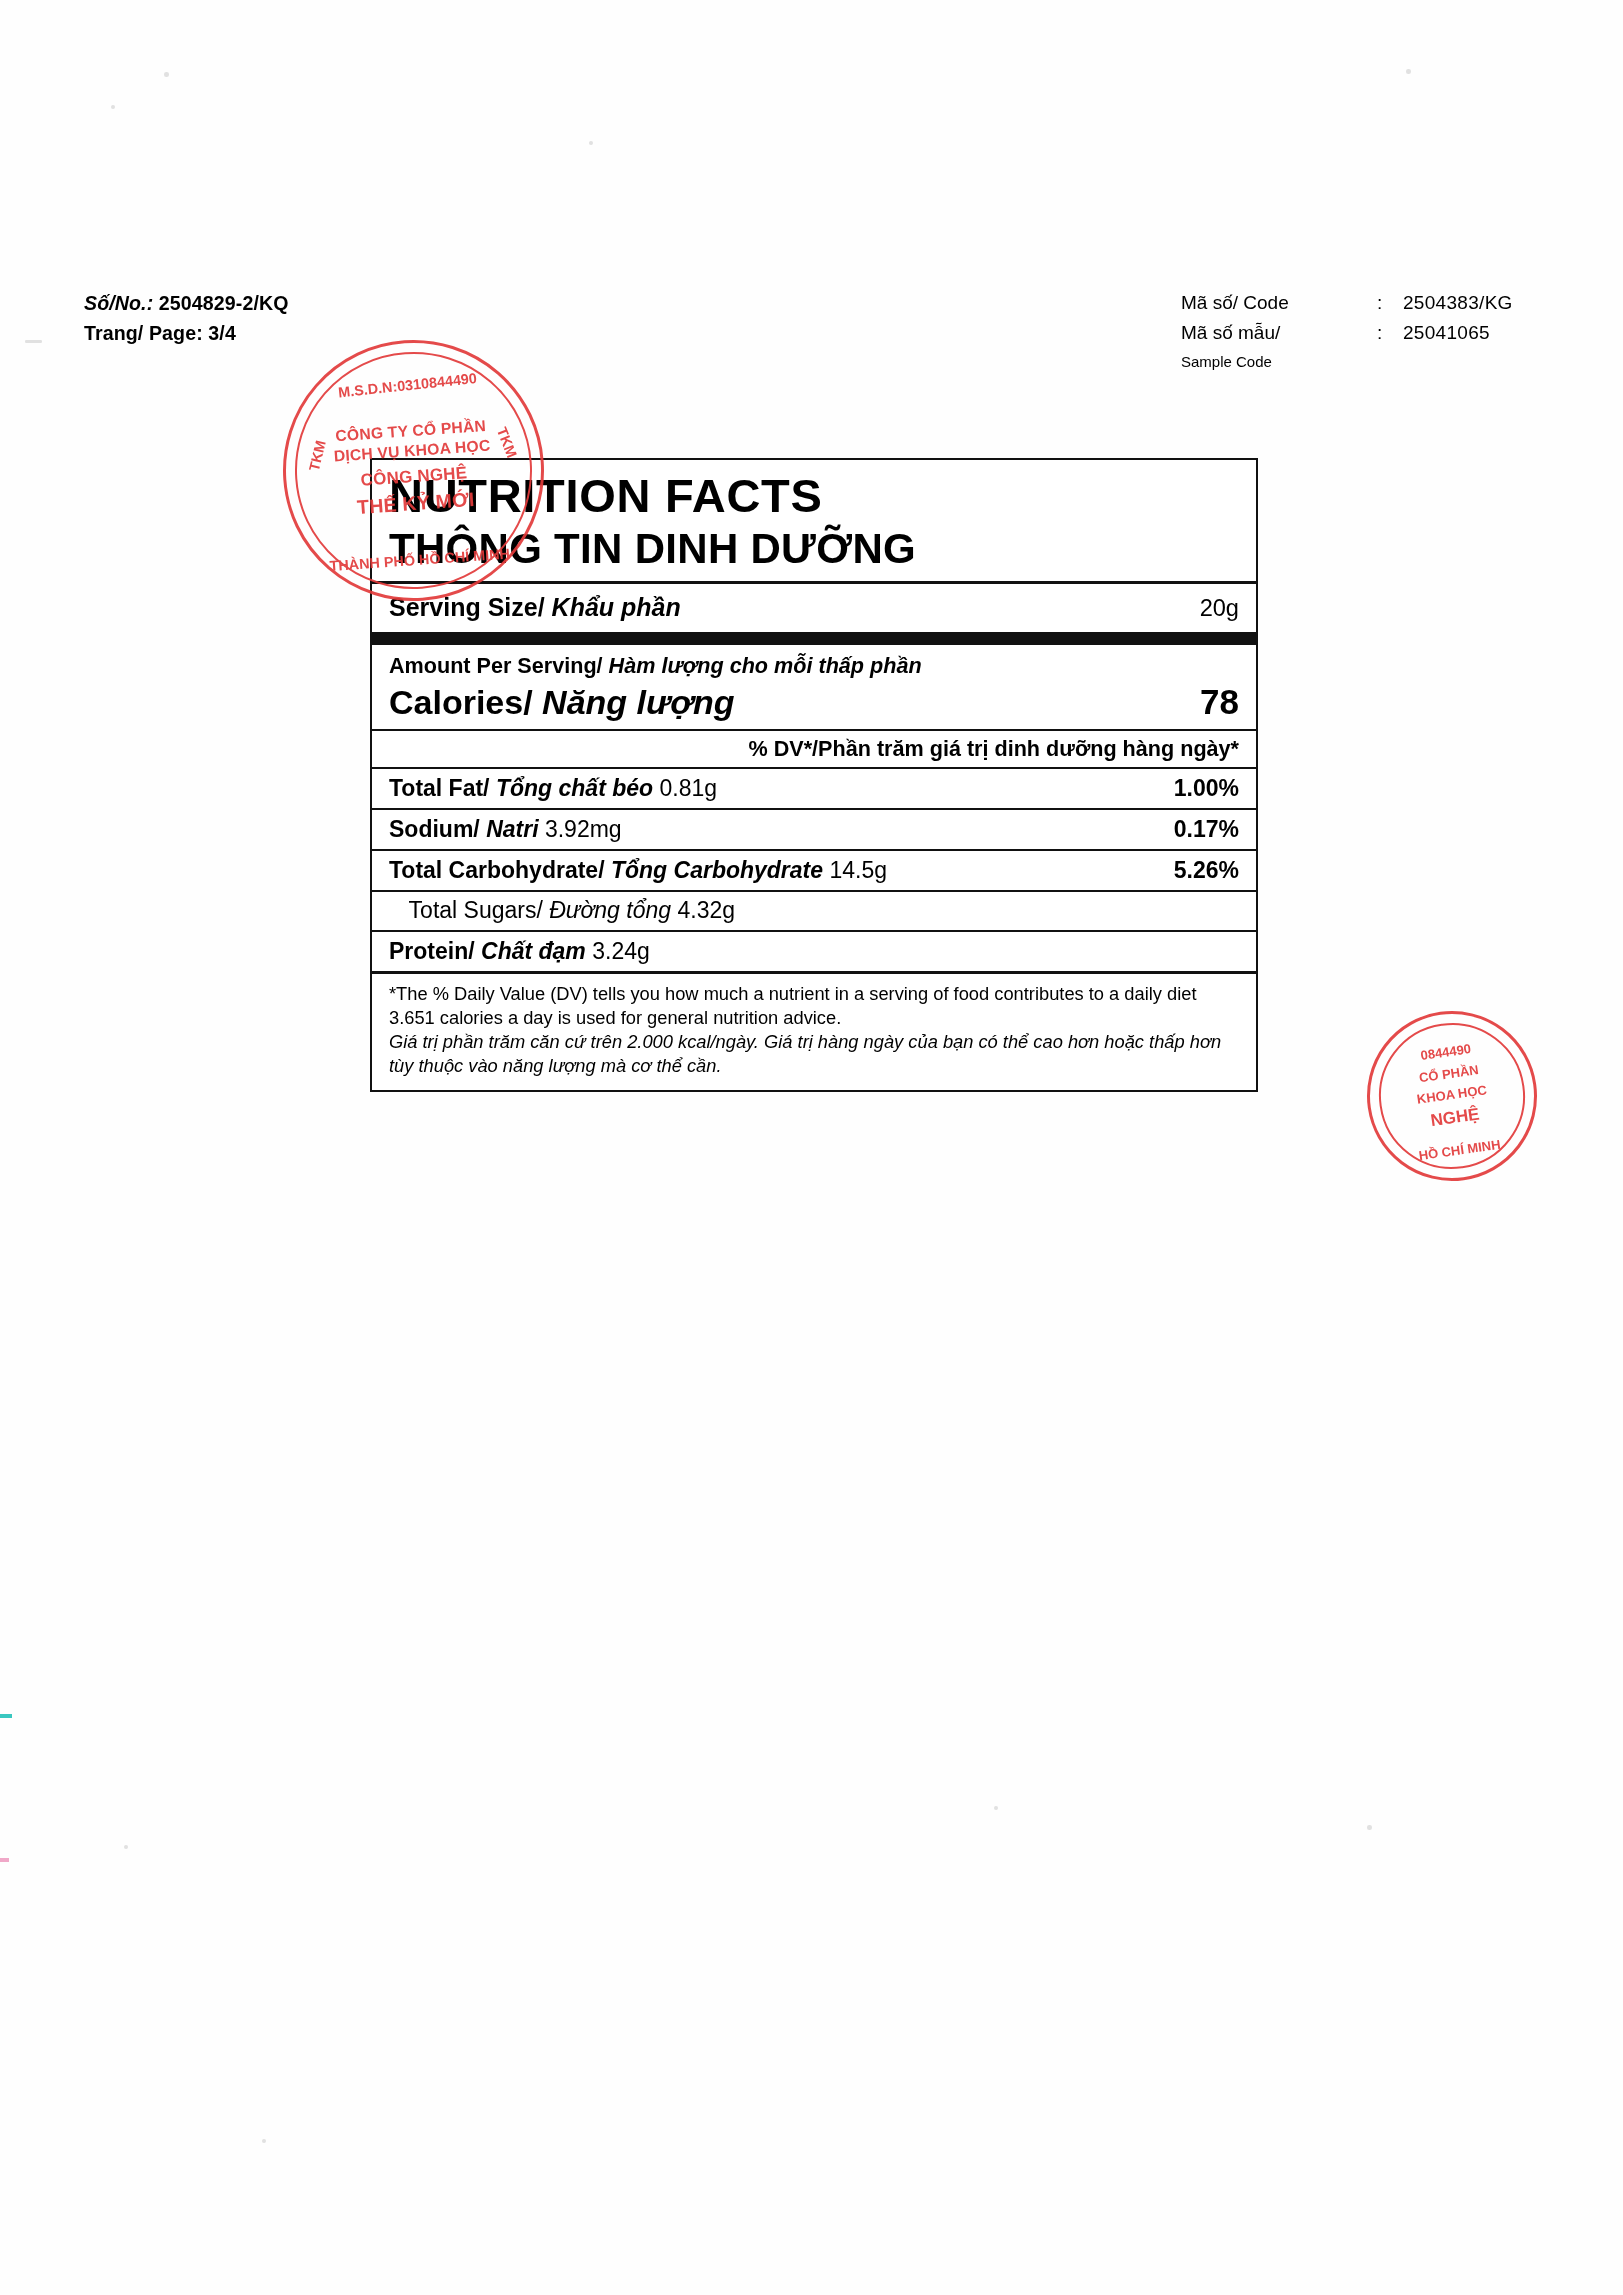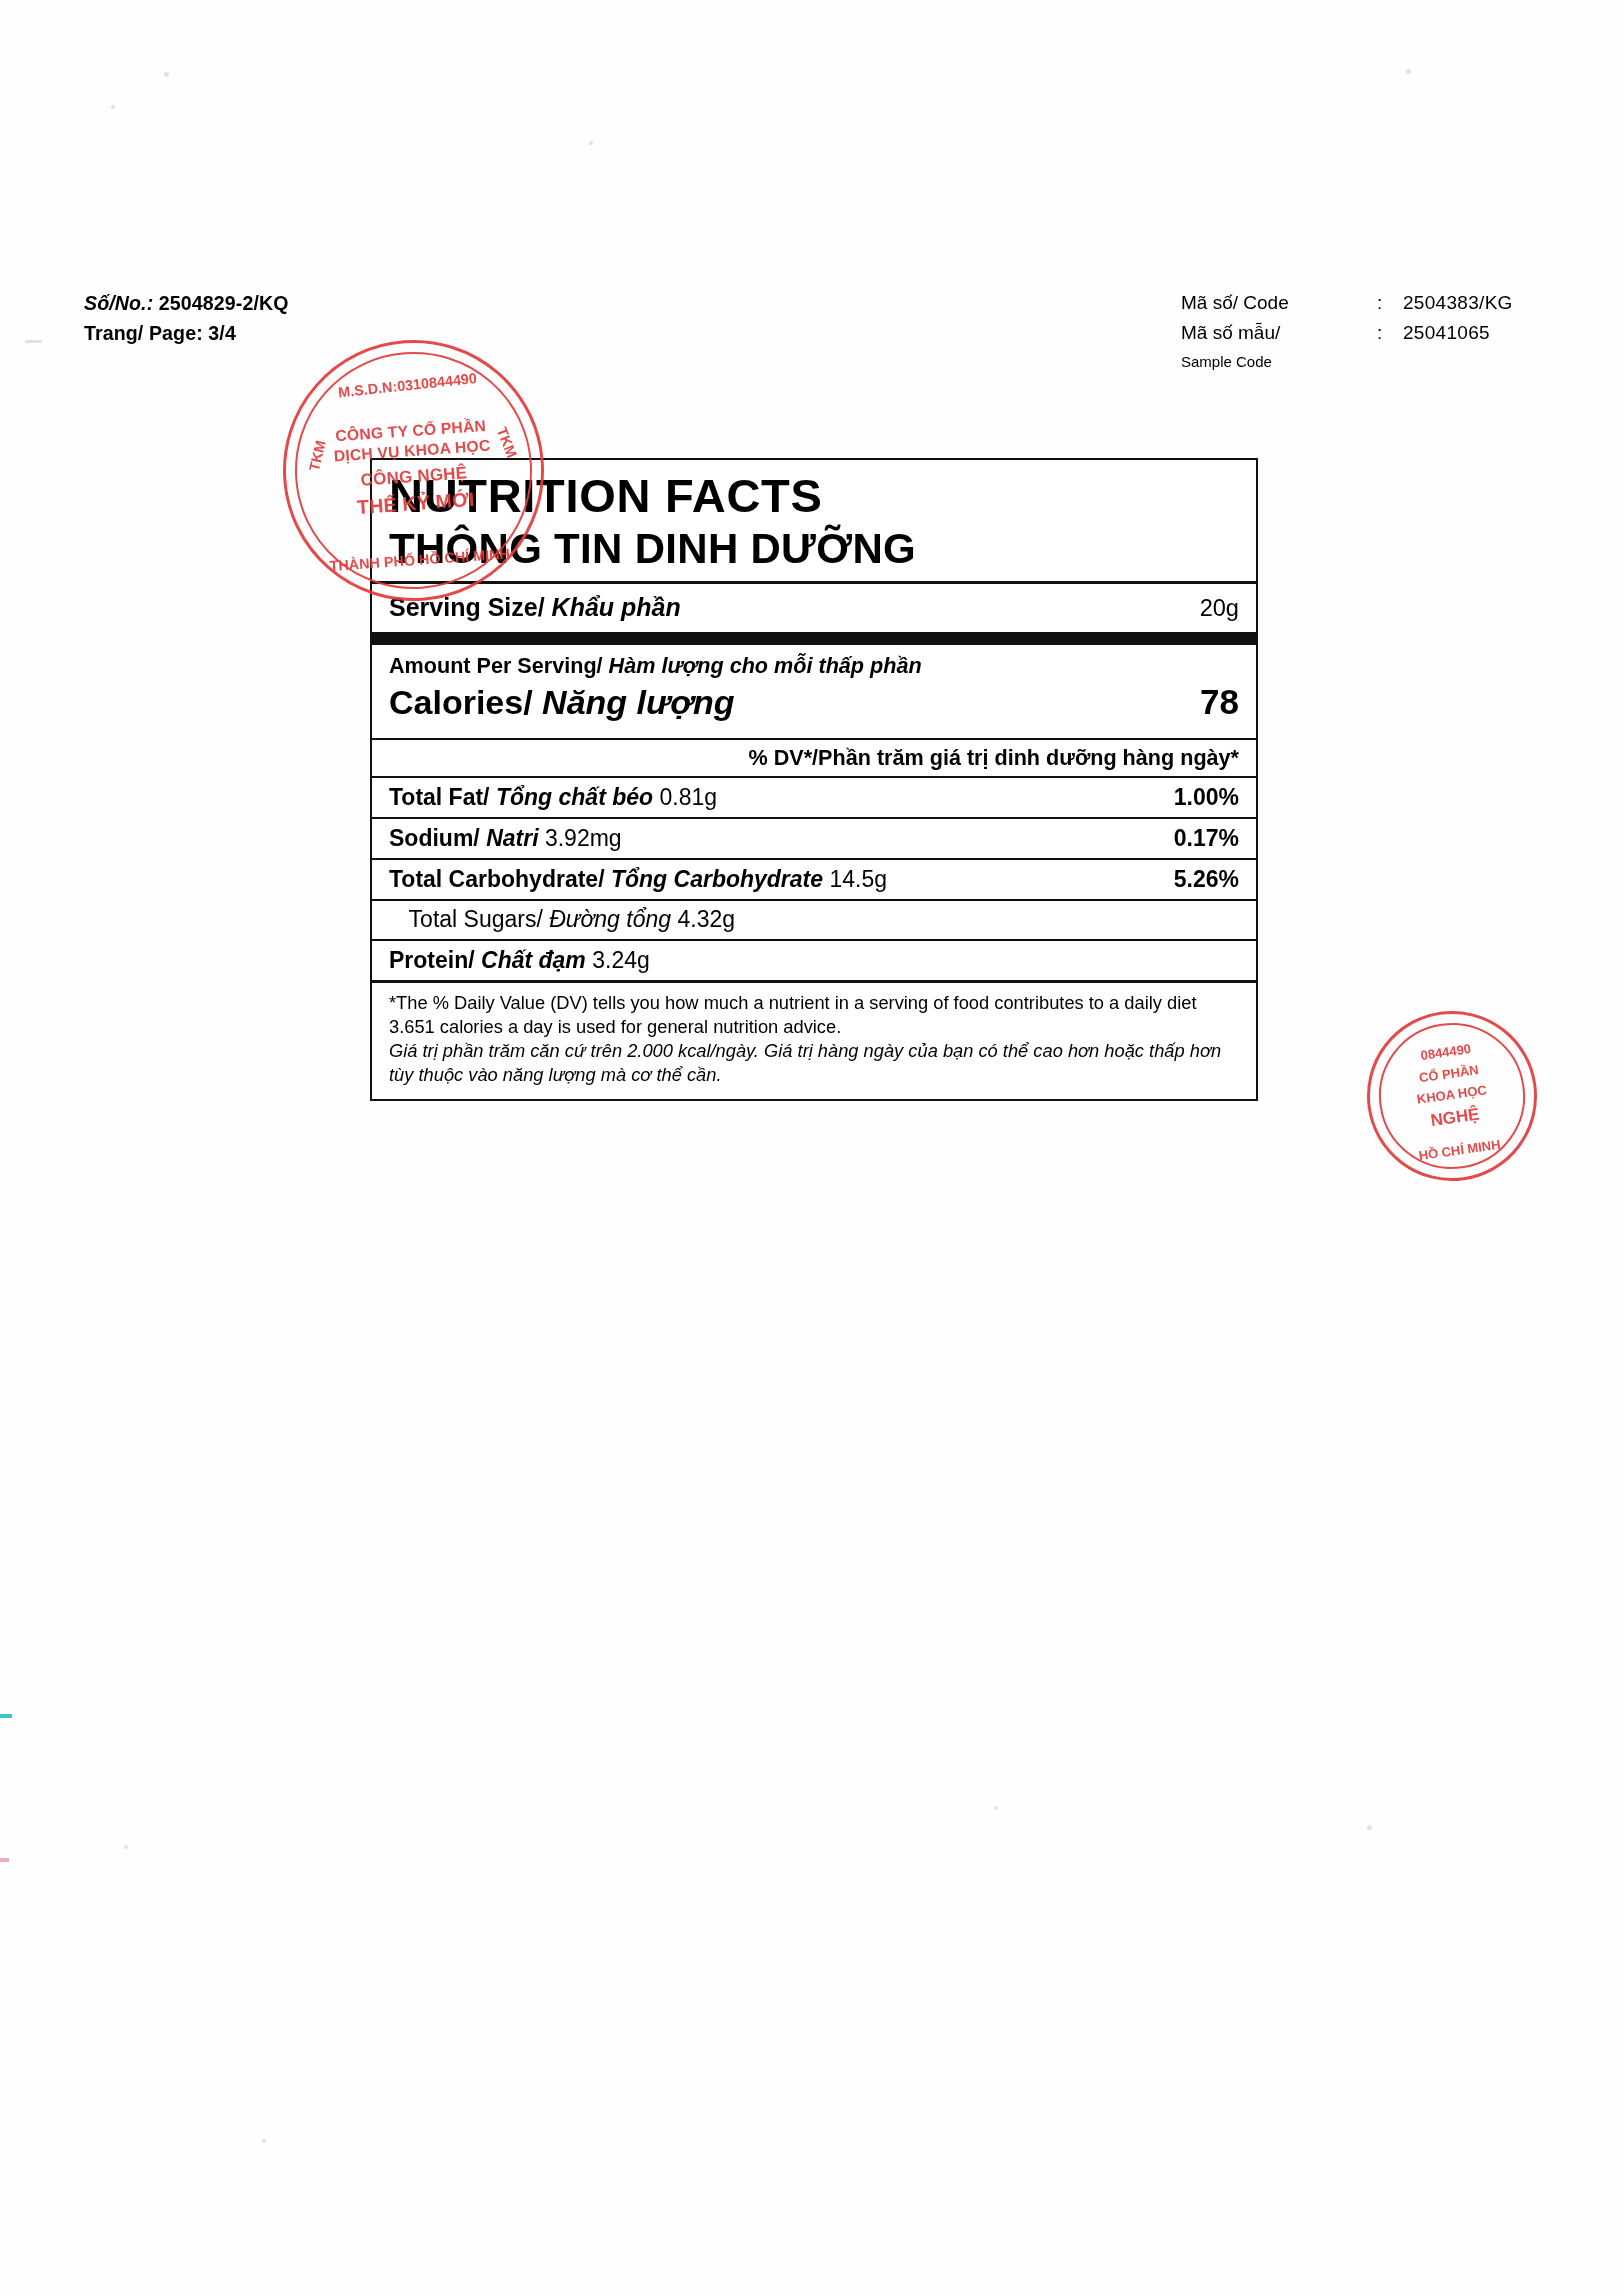--- a/index.html
+++ b/index.html
@@ -113,21 +113,21 @@
   .serving .amt { font-weight: normal; font-size: 23.6px; }
 
   .aps {
     font-size: 21.6px;
     font-weight: bold;
     padding: 7.9px 0 2.6px 0;
   }
   .cal {
     font-size: 34px;
     font-weight: bold;
-    padding: 0 0 16px 0;
+    padding: 0 0 7px 0;
     align-items: flex-end;
   }
   .cal .calval { font-size: 35px; }
 
   .dv-row {
     font-size: 21.6px;
     font-weight: bold;
     text-align: right;
     padding: 5.2px 0 5.2px 0;
   }

